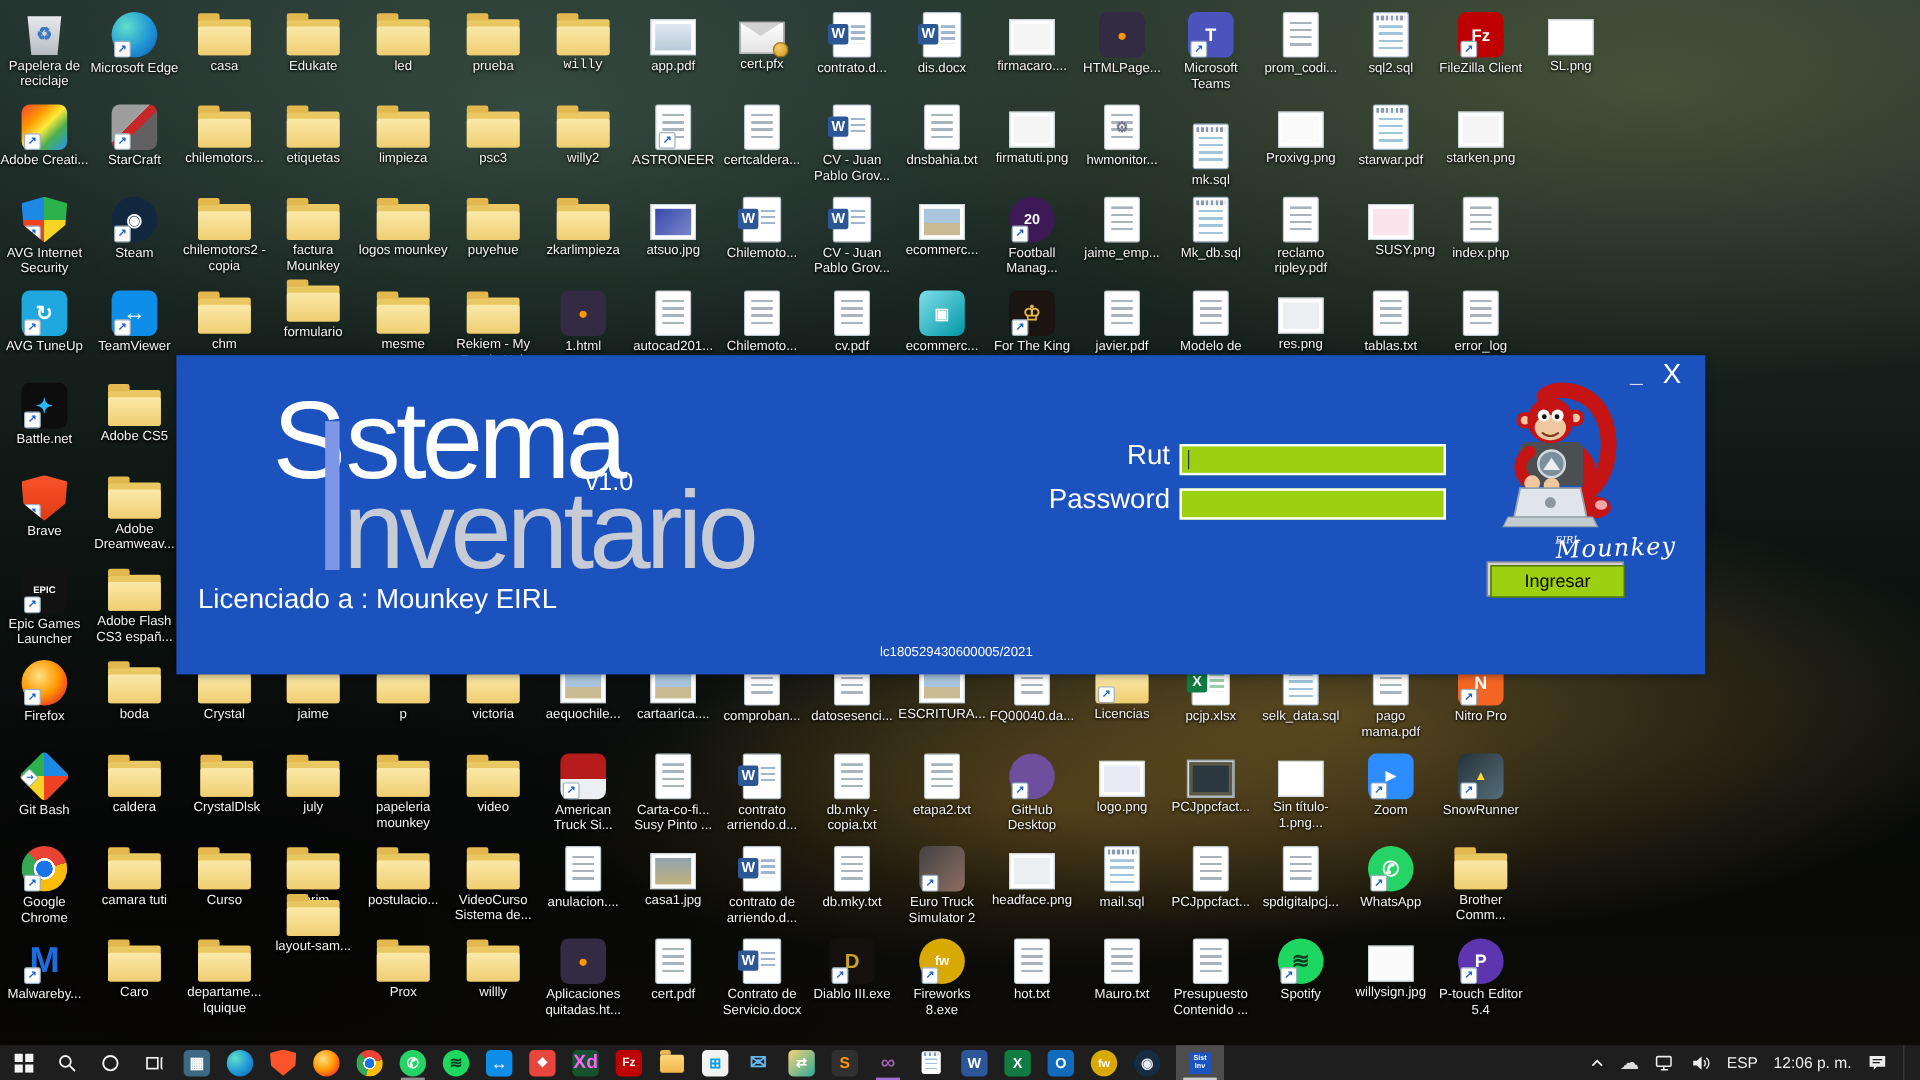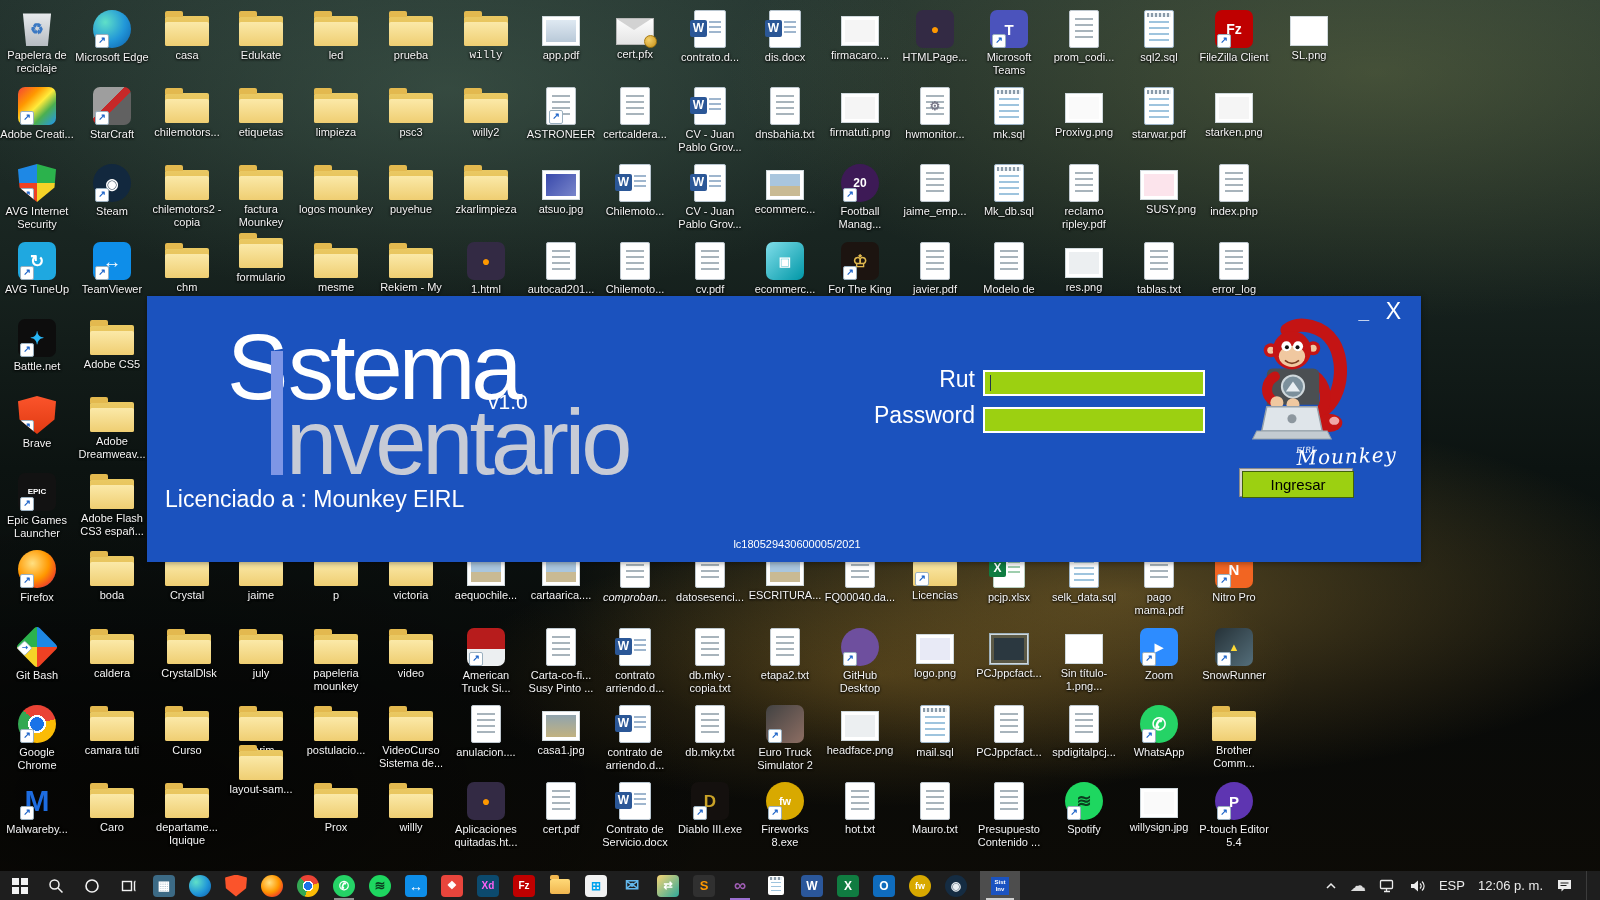--- a/index.html
+++ b/index.html
@@ -457,21 +457,21 @@
       <div class="lbl">certcaldera...</div>
     </div>
     <div class="cell" style="left: 598px; top: 164px;">
       <div class="ic k-word"></div>
       <div class="lbl">Chilemoto...</div>
     </div>
     <div class="cell" style="left: 598px; top: 242px;">
       <div class="ic k-doc"></div>
       <div class="lbl">Chilemoto...</div>
     </div>
-    <div class="cell" style="left: 598px; top: 550px; font-style: italic;">
+    <div class="cell" style="left: 598px; top: 550px;">
       <div class="ic k-doc"></div>
       <div class="lbl">comproban...</div>
     </div>
     <div class="cell" style="left: 598px; top: 628px;">
       <div class="ic k-word"></div>
       <div class="lbl">contrato arriendo.d...</div>
     </div>
     <div class="cell" style="left: 598px; top: 705px;">
       <div class="ic k-word"></div>
       <div class="lbl">contrato de arriendo.d...</div>
@@ -632,21 +632,21 @@
       <div class="ic k-txt"></div>
       <div class="lbl">Mauro.txt</div>
     </div>
     <div class="cell" style="left: 972px; top: 10px;">
       <div class="ic k-app" style="background: rgb(75, 83, 188);">
         <span class="g" style="color: rgb(255, 255, 255); font-size: 15px;">T</span>
         <span class="arrow">↗</span>
       </div>
       <div class="lbl">Microsoft Teams</div>
     </div>
-    <div class="cell" style="left: 972px; top: 87px;">
+    <div class="cell" style="left: 972px; top: 103px;">
       <div class="ic k-note"></div>
       <div class="lbl">mk.sql</div>
     </div>
     <div class="cell" style="left: 972px; top: 164px;">
       <div class="ic k-note"></div>
       <div class="lbl">Mk_db.sql</div>
     </div>
     <div class="cell" style="left: 972px; top: 242px;">
       <div class="ic k-doc"></div>
       <div class="lbl">Modelo de negocio.ca</div>
@@ -891,21 +891,21 @@
       <div class="tbi">
         <div class="ai" style="background: rgb(30, 215, 96); border-radius: 50%; color: rgb(11, 61, 31); font-size: 13px;">≋</div>
       </div>
       <div class="tbi">
         <div class="ai" style="background: rgb(14, 142, 233); color: rgb(255, 255, 255); font-size: 14px;">↔</div>
       </div>
       <div class="tbi">
         <div class="ai" style="background: rgb(232, 69, 60); color: rgb(255, 255, 255); font-size: 11px;">❖</div>
       </div>
       <div class="tbi">
-        <div class="ai" style="background: #0c4a6e; color: rgb(255, 97, 246); font-size: 10px;">Xd</div>
+        <div class="ai" style="background: #14532d; color: rgb(255, 97, 246); font-size: 16px;">Xd</div>
       </div>
       <div class="tbi">
         <div class="ai" style="background: rgb(191, 0, 0); color: rgb(255, 255, 255); font-size: 10px;">Fz</div>
       </div>
       <div class="tbi">
         <div class="mini-folder"></div>
       </div>
       <div class="tbi">
         <div class="ai" style="background: rgb(242, 242, 242); color: rgb(0, 162, 237); font-size: 12px;">⊞</div>
       </div>

